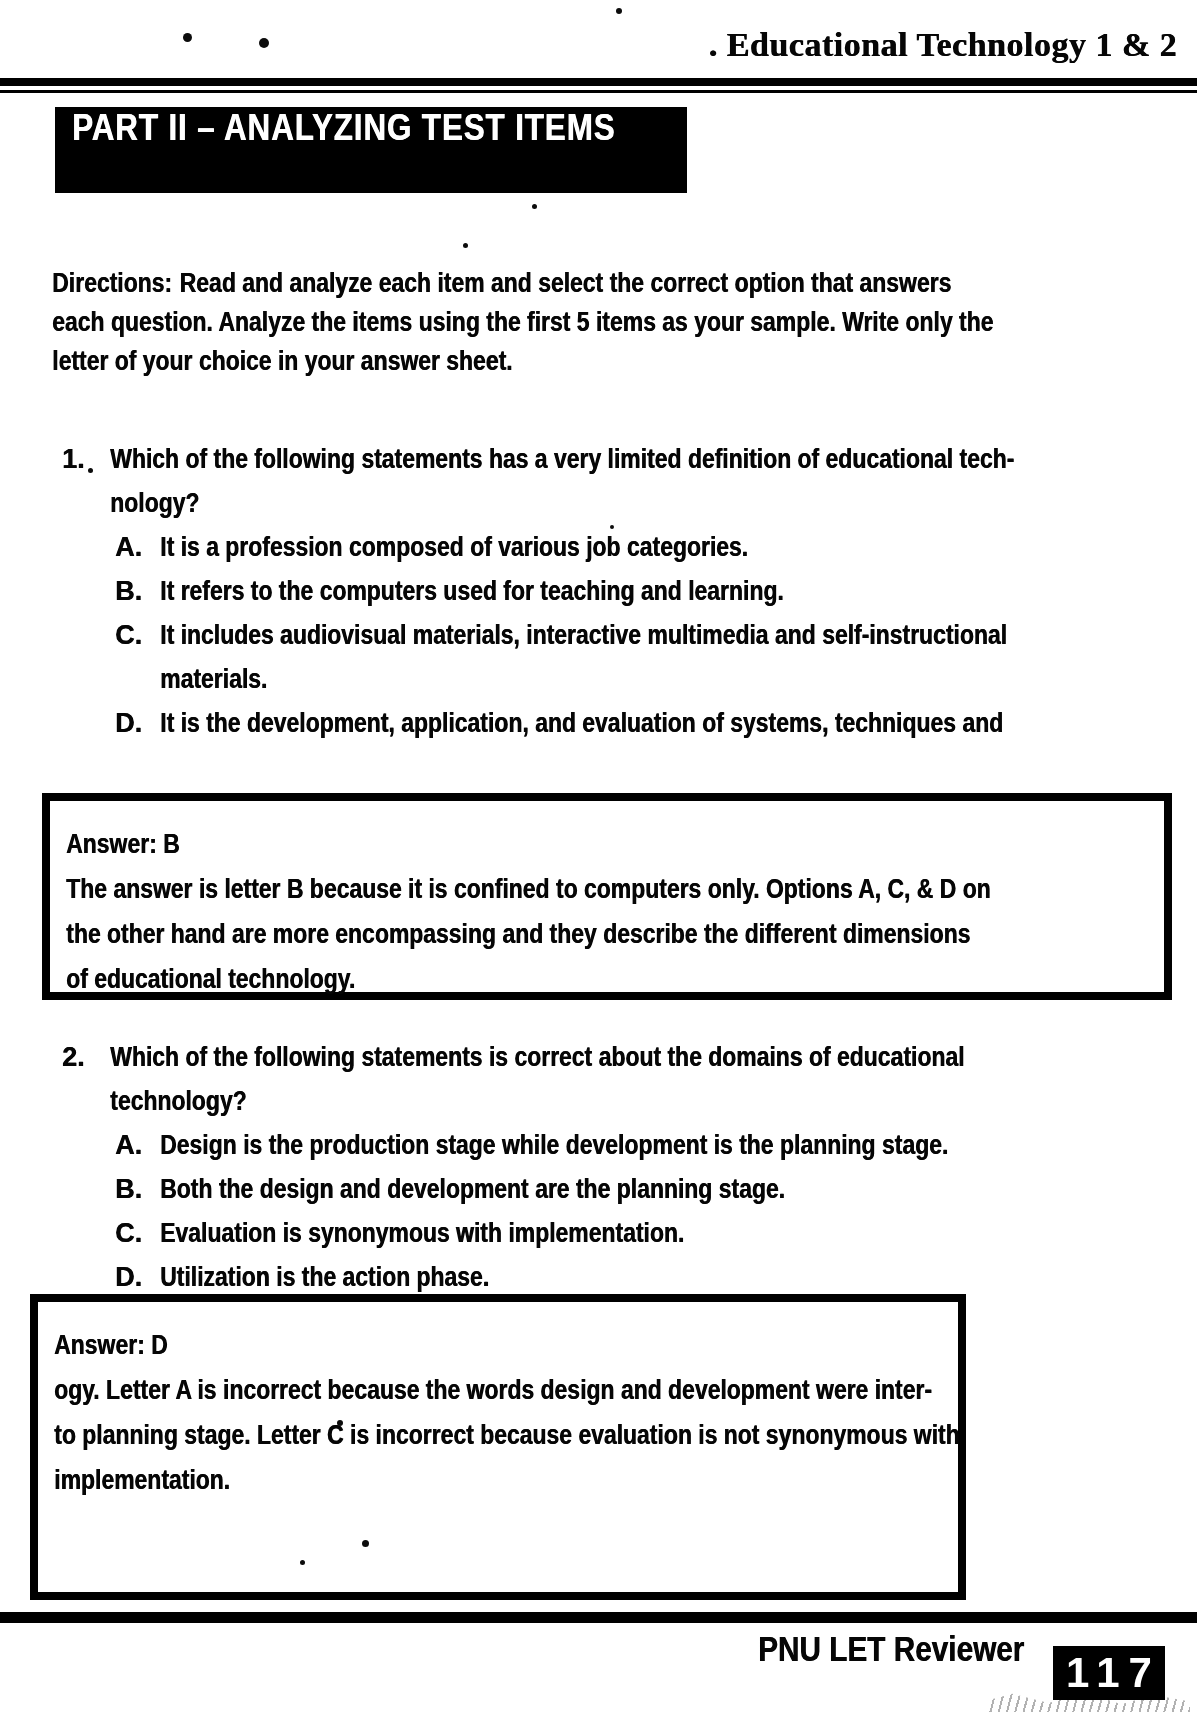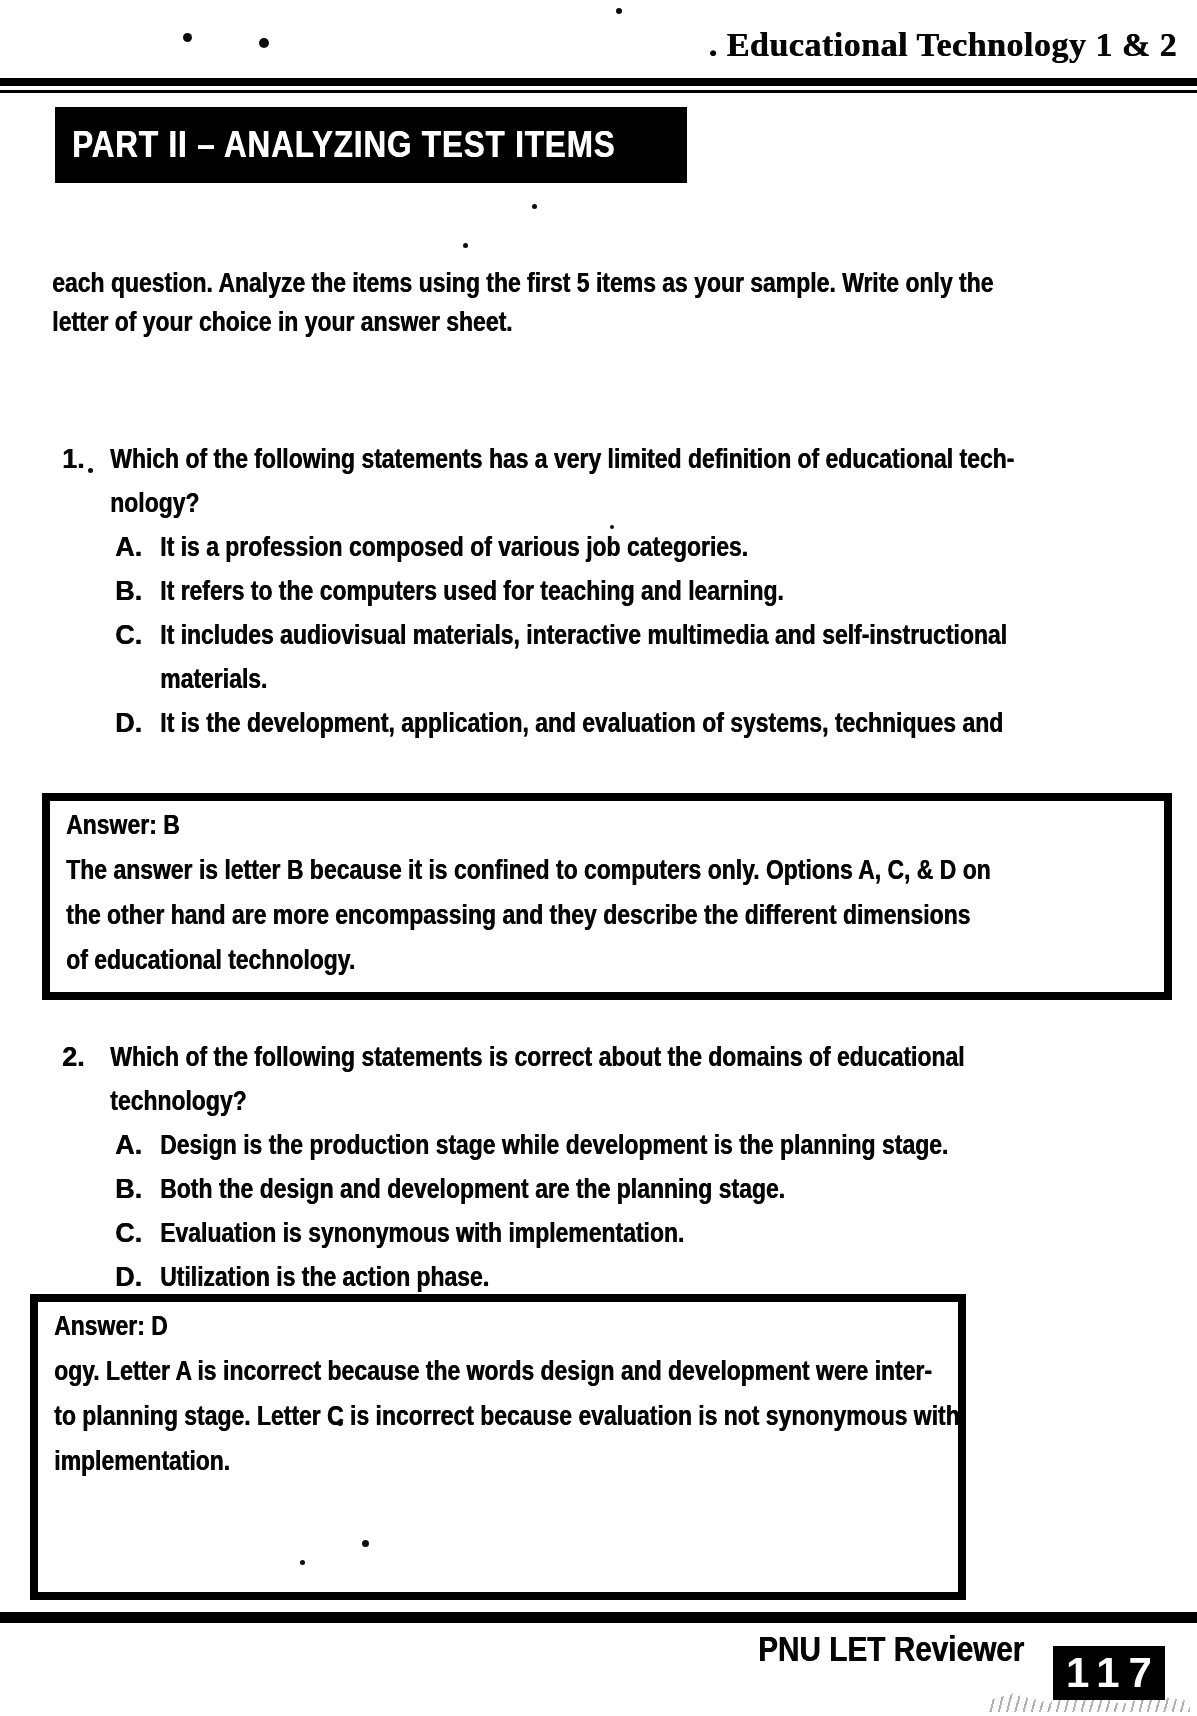--- a/index.html
+++ b/index.html
@@ -13,35 +13,35 @@
   .cw{display:inline-block;transform:scaleX(.85);transform-origin:0 0;white-space:nowrap;}
   .ink{text-shadow:.6px 0 0 currentColor;}
   .header-title{
     top:26px;right:20px;
     font-family:"Liberation Serif",serif;font-size:34px;font-weight:700;
     letter-spacing:.5px;
   }
   .rule-a{top:78px;left:0;width:1197px;height:8px;background:#000;}
   .rule-b{top:90px;left:0;width:1197px;height:3px;background:#000;}
   .part-box{
-    left:55px;top:107px;width:632px;height:76px;background:#000;color:#fff;
-    display:flex;align-items:center;padding-left:17px;box-sizing:border-box;
+    left:55px;top:107px;width:632px;height:86px;background:#000;color:#fff;
+    display:flex;align-items:flex-start;padding-left:17px;box-sizing:border-box;
     font-size:37px;letter-spacing:1px;
   }
   .directions{left:52px;top:264px;width:1120px;font-size:27px;line-height:39px;}
   .dir-label{margin-right:9px;}
   .question{left:62px;width:1120px;font-size:27px;}
   #q1{top:437px;}
   #q2{top:1035px;}
   .qrow{display:flex;line-height:44px;}
   .col-num{flex:0 0 48px;width:48px;}
   .col-letter{flex:0 0 50px;width:50px;padding-left:5px;box-sizing:border-box;}
   .answer-box{
     border:8px solid #000;box-sizing:border-box;background:#fff;
-    padding:2px 14px 0 16px;font-size:27px;line-height:45px;
+    padding:21px 14px 0 16px;font-size:27px;line-height:45px;
   }
   #answer1{left:42px;top:793px;width:1130px;height:207px;}
   #answer2{left:30px;top:1294px;width:936px;height:306px;}
   .footer-rule{top:1612px;left:0;width:1197px;height:11px;background:#000;}
   .footer-label{top:1629px;left:758px;font-size:35px;}
   .page-box{
     left:1053px;top:1617px;width:112px;height:54px;background:#000;color:#fff;
     display:flex;align-items:center;justify-content:center;
     font-size:42px;letter-spacing:9px;padding-left:9px;box-sizing:border-box;margin-top:29px;
   }
@@ -57,20 +57,21 @@
 
 <div class="abs header-title ink">. Educational Technology 1 &amp; 2</div>
 <div class="abs rule-a"></div>
 <div class="abs rule-b"></div>
 
 <div class="abs part-box">
   <span class="cw ink">PART II – ANALYZING TEST ITEMS</span>
 </div>
 
 <div class="abs directions">
+  <div><span class="cw ink"><b class="dir-label">Directions:</b><span>Read and analyze each item and select the correct option that answers</span></span></div>
   <div><span class="cw ink">each question. Analyze the items using the first 5 items as your sample. Write only the</span></div>
   <div><span class="cw ink">letter of your choice in your answer sheet.</span></div>
 </div>
 
 <div id="q1" class="abs question">
   <div class="qrow">
     <span class="col-num ink">1.</span>
     <span class="cw ink">Which of the following statements has a very limited definition of educational tech-</span>
   </div>
   <div class="qrow">

